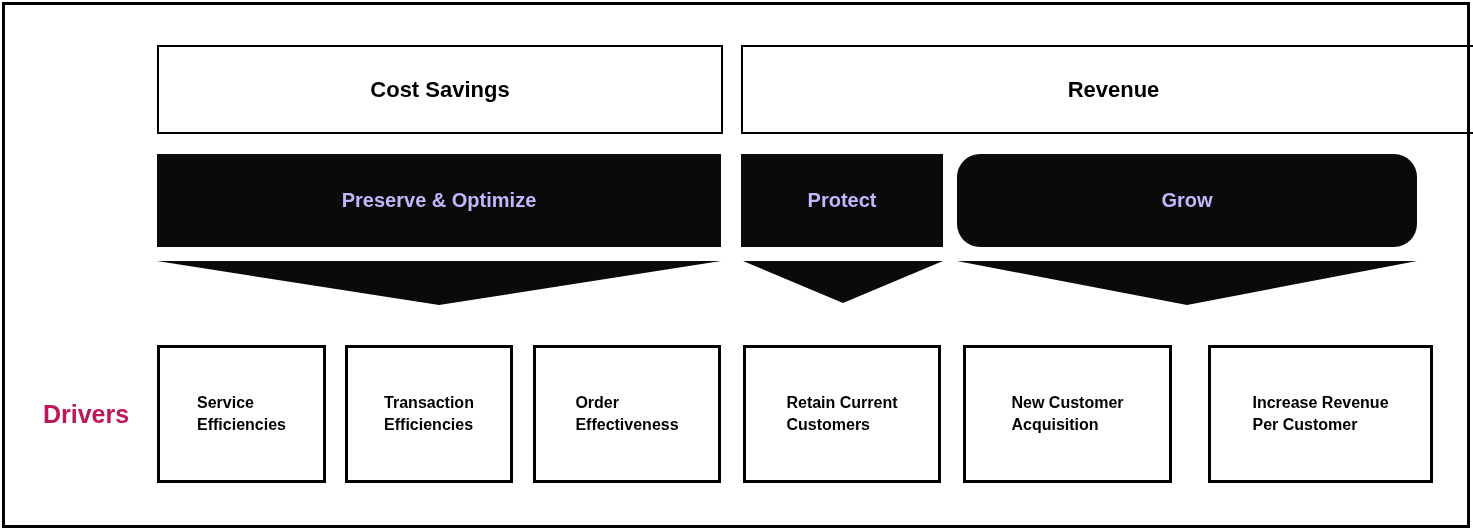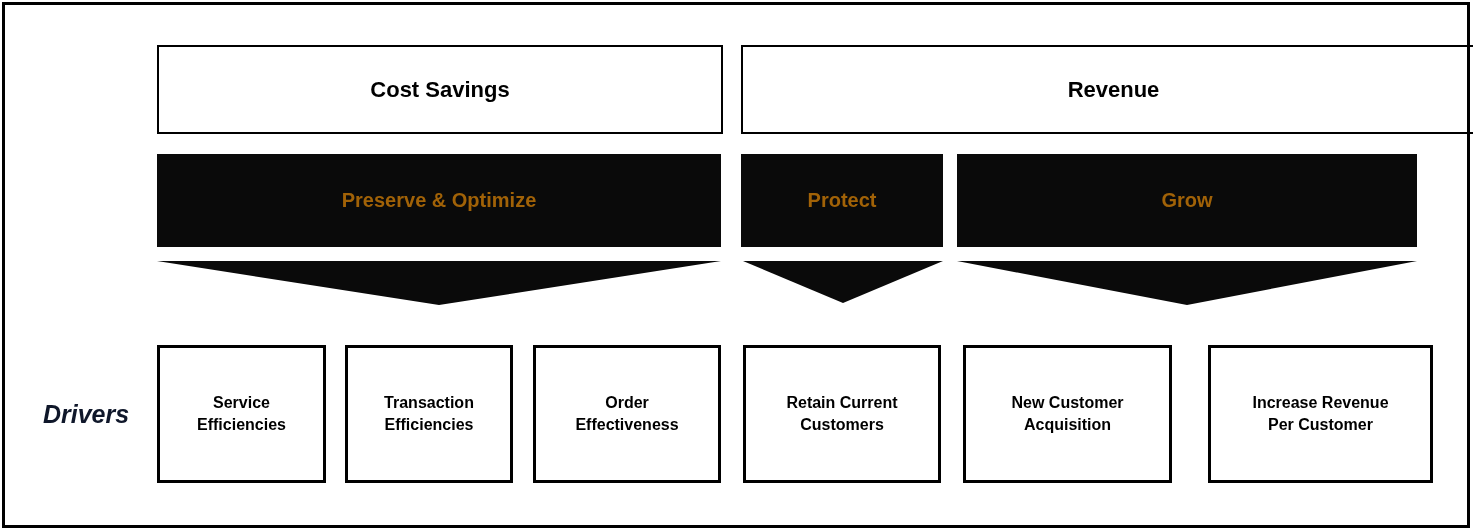--- a/index.html
+++ b/index.html
@@ -11,39 +11,39 @@
     background: #ffffff;
     font-family: "Liberation Sans", "DejaVu Sans", sans-serif;
     overflow: hidden;
   }
   .frame {
     position: absolute;
     left: 2px; top: 2px; right: 3px; bottom: 3px;
     border: 3px solid #000000;
     pointer-events: none;
   }
-  .abs { position: absolute; display: flex; align-items: center; justify-content: center; text-align: center; }
+  .abs { position: absolute; display: flex; align-items: center; justify-content: center; text-align: left; }
 
   
   .cat {
     background: #ffffff;
     border: 2px solid #000000;
     font-size: 22px;
     font-weight: bold;
     color: #000000;
     top: 45px;
     height: 89px;
   }
   .cat-cost    { left: 157px; width: 566px; }
   .cat-revenue { left: 741px; width: 745px; }
 
   
   .bar {
     background: #0a0a0a;
-    color: #a16207;
+    color: #c4b5fd;
     font-size: 20px;
     font-weight: bold;
     top: 154px;
     height: 93px;
   }
   .bar-preserve { left: 157px; width: 564px; }
   .bar-protect  { left: 741px; width: 202px; }
   .bar-grow     { left: 957px; width: 460px; }
 
   
@@ -99,29 +99,29 @@
     <span>Revenue</span>
   </div>
 
 
   <div class="abs bar bar-preserve" style="background: rgb(10, 10, 10);">
     <span>Preserve &amp; Optimize</span>
   </div>
   <div class="abs bar bar-protect" style="background: rgb(10, 10, 10);">
     <span>Protect</span>
   </div>
-  <div class="abs bar bar-grow" style="background: rgb(10, 10, 10);">
+  <div class="abs bar bar-grow" style="background: rgb(10, 10, 10); border-radius: 23px;">
     <span>Grow</span>
   </div>
 
   <div class="tri tri-1" style="background: rgb(10, 10, 10);"></div>
   <div class="tri tri-2" style="background: rgb(10, 10, 10);"></div>
   <div class="tri tri-3" style="background: rgb(10, 10, 10);"></div>
 
-  <div class="abs row-label drivers" style="color: #0f172a; font-style: italic;">Drivers</div>
+  <div class="abs row-label drivers" style="color: #be185d;">Drivers</div>
 
   <div class="abs drv drv-1">
     <span>Service
 Efficiencies</span>
   </div>
   <div class="abs drv drv-2">
     <span>Transaction
 Efficiencies</span>
   </div>
   <div class="abs drv drv-4">

